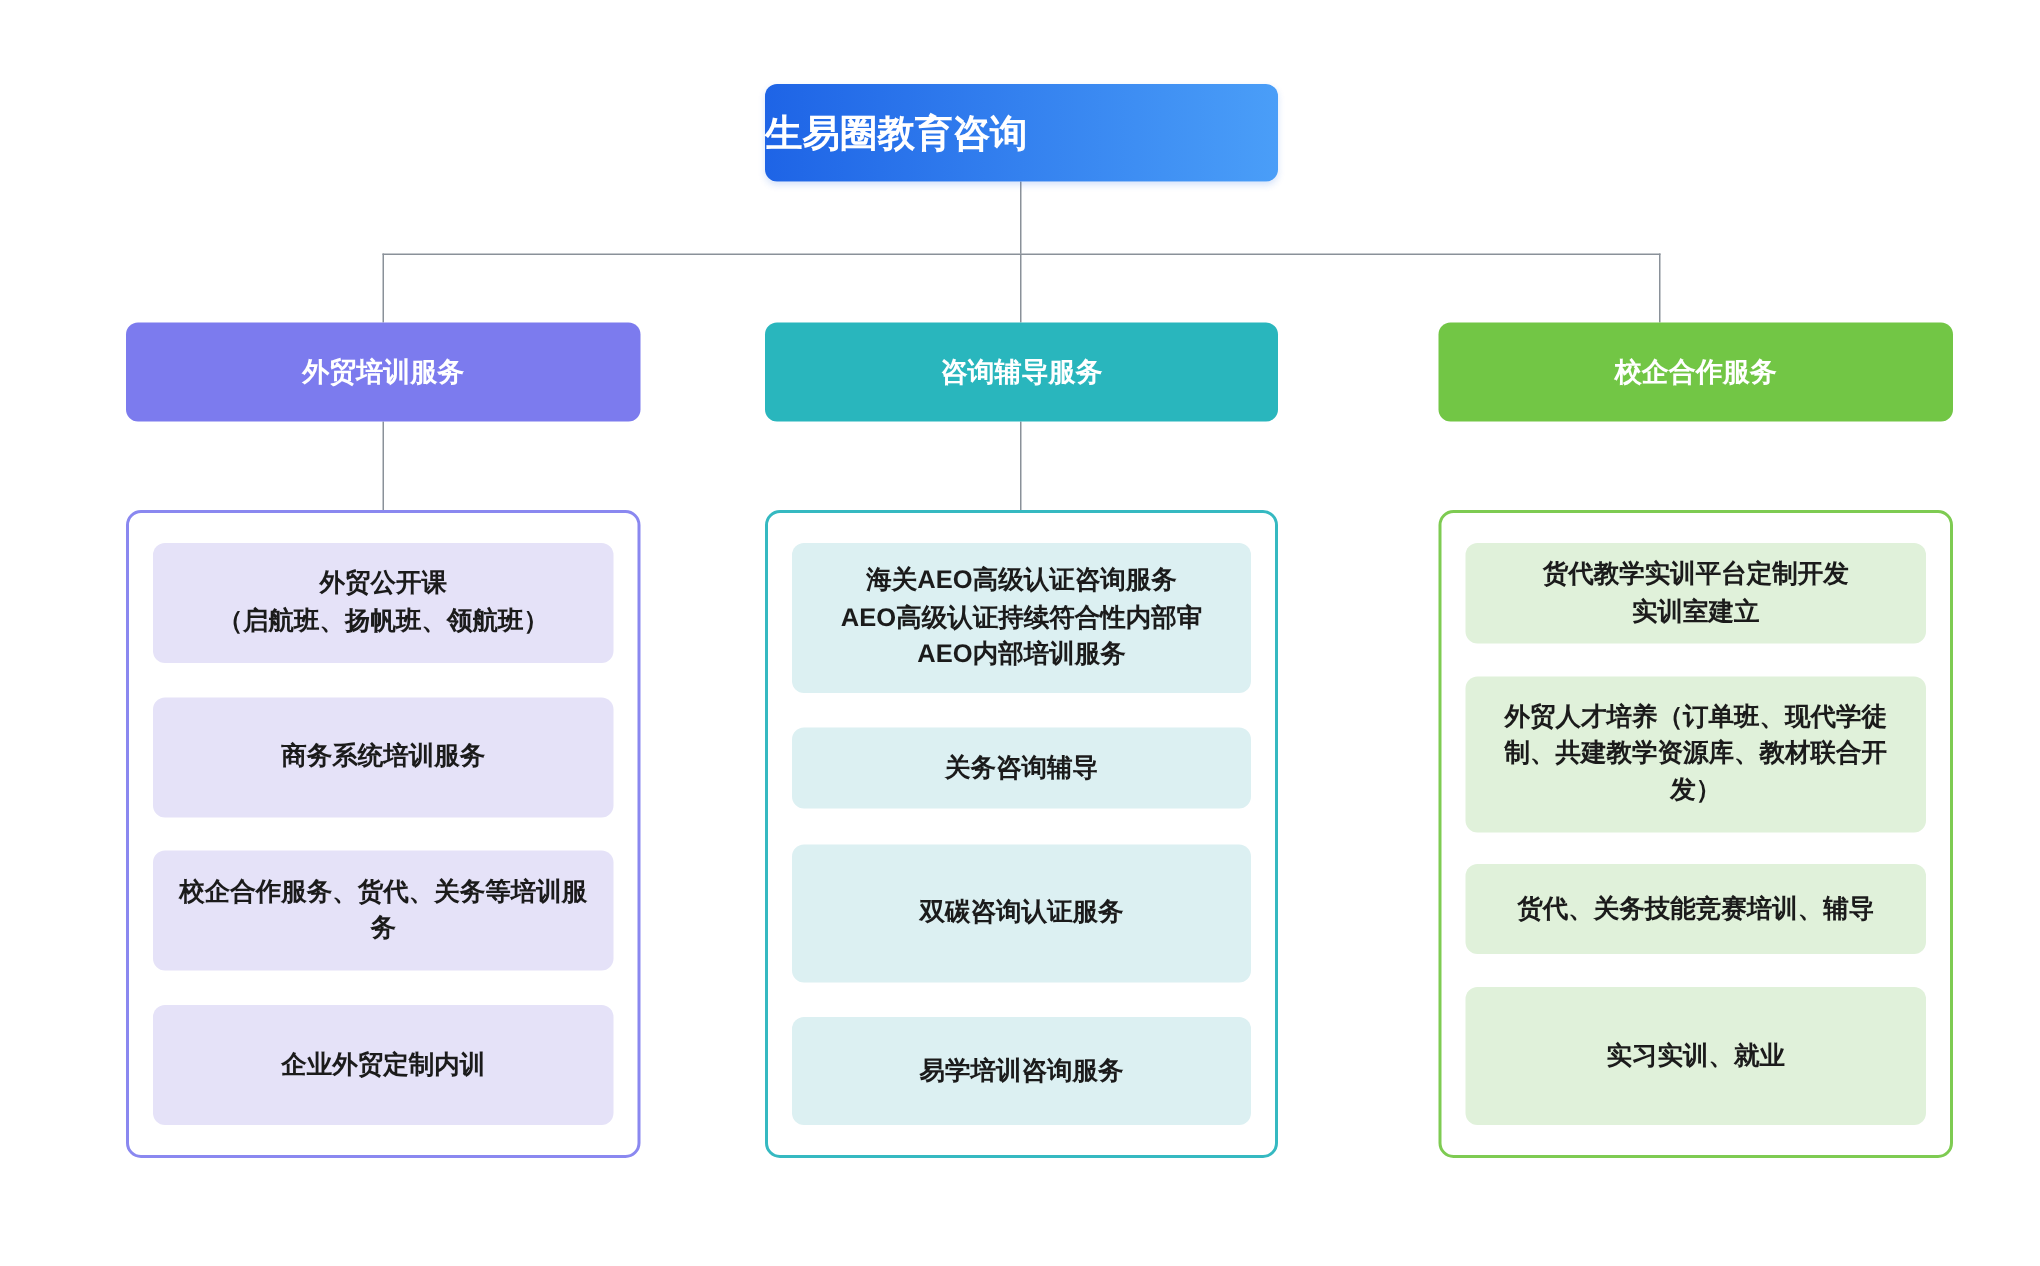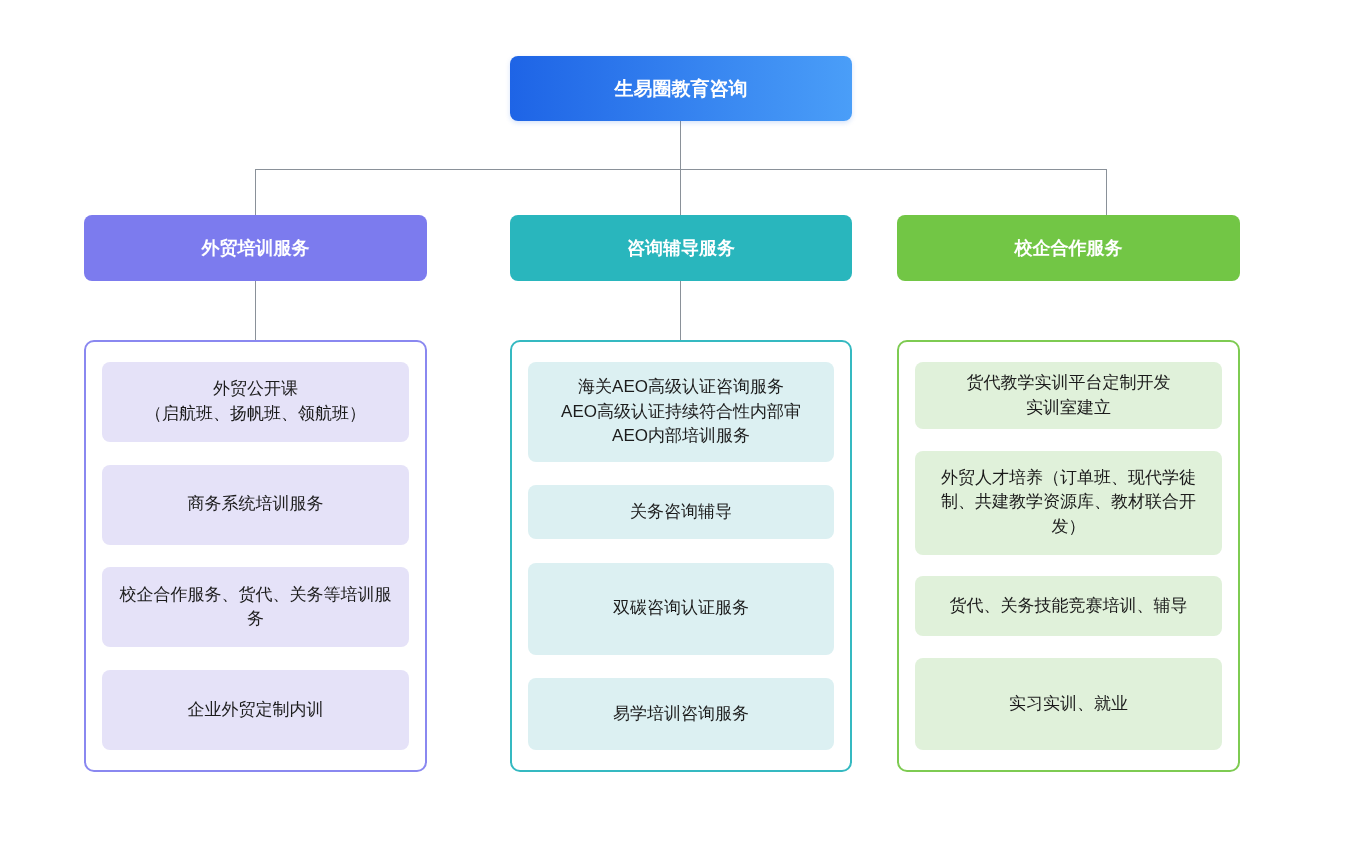--- a/index.html
+++ b/index.html
@@ -11,57 +11,57 @@
     overflow:hidden;
   }
   .connector{
     position:absolute;
     background:#8a9199;
   }
   .root-node{
     position:absolute;
     left:510px;top:56px;width:342px;height:65px;
     border-radius:8px;
-    display:flex;align-items:center;justify-content:center;
-    color:#ffffff;font-size:19px;font-weight:bold;
+    display:flex;align-items:center;
+    color:#ffffff;font-size:25px;font-weight:bold;
     box-shadow:0 2px 5px rgba(30,100,230,0.18);
   }
   .branch{position:absolute;top:215px;}
   .branch-header{
     height:66px;width:100%;
     background:var(--header);
     border-radius:8px;
     display:flex;align-items:center;justify-content:center;
     color:#ffffff;font-size:18px;font-weight:bold;
     box-sizing:border-box;
   }
   .branch-container{
     margin-top:59px;
     height:432px;width:100%;
     box-sizing:border-box;
     background:#ffffff;
     border:2px solid var(--border);
     border-radius:10px;
     padding:20px 16px;
-    display:flex;flex-direction:column;justify-content:space-between;
+    display:flex;flex-direction:column;justify-content:space-between;font-weight:bold;
   }
   .node-item{
     background:var(--itembg);
     border-radius:8px;
     display:flex;align-items:center;justify-content:center;
     text-align:center;
     white-space:pre-line;
     color:#1b1b1b;
     font-size:17px;line-height:1.45;
     padding:0 12px;
     box-sizing:border-box;
   }
   .branch[data-branch="0"]{left:84px;width:343px;}
   .branch[data-branch="1"]{left:510px;width:342px;}
-  .branch[data-branch="2"]{left:897px;width:343px;}
+  .branch[data-branch="2"]{left:959px;width:343px;}
   .branch[data-branch="0"] .node-item{height:80px;}
   .branch[data-branch="1"] .node-item:nth-child(1){height:100px;}
   .branch[data-branch="1"] .node-item:nth-child(2){height:54px;}
   .branch[data-branch="1"] .node-item:nth-child(3){height:92px;}
   .branch[data-branch="1"] .node-item:nth-child(4){height:72px;}
   .branch[data-branch="2"] .node-item:nth-child(1){height:67px;}
   .branch[data-branch="2"] .node-item:nth-child(2){height:104px;}
   .branch[data-branch="2"] .node-item:nth-child(3){height:60px;}
   .branch[data-branch="2"] .node-item:nth-child(4){height:92px;}
 </style>

